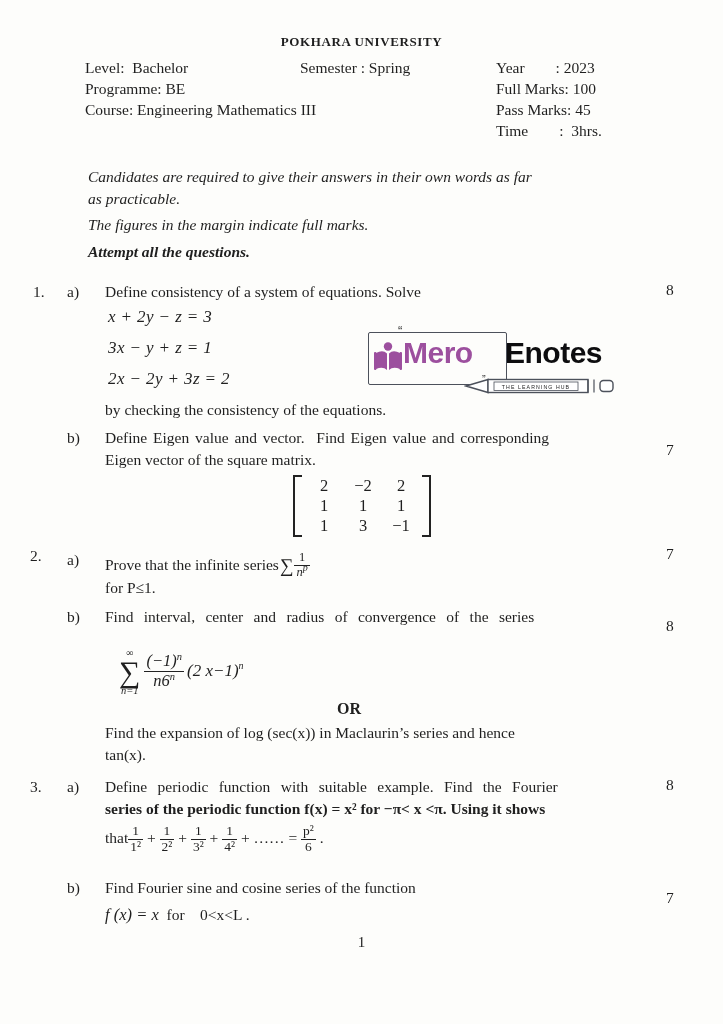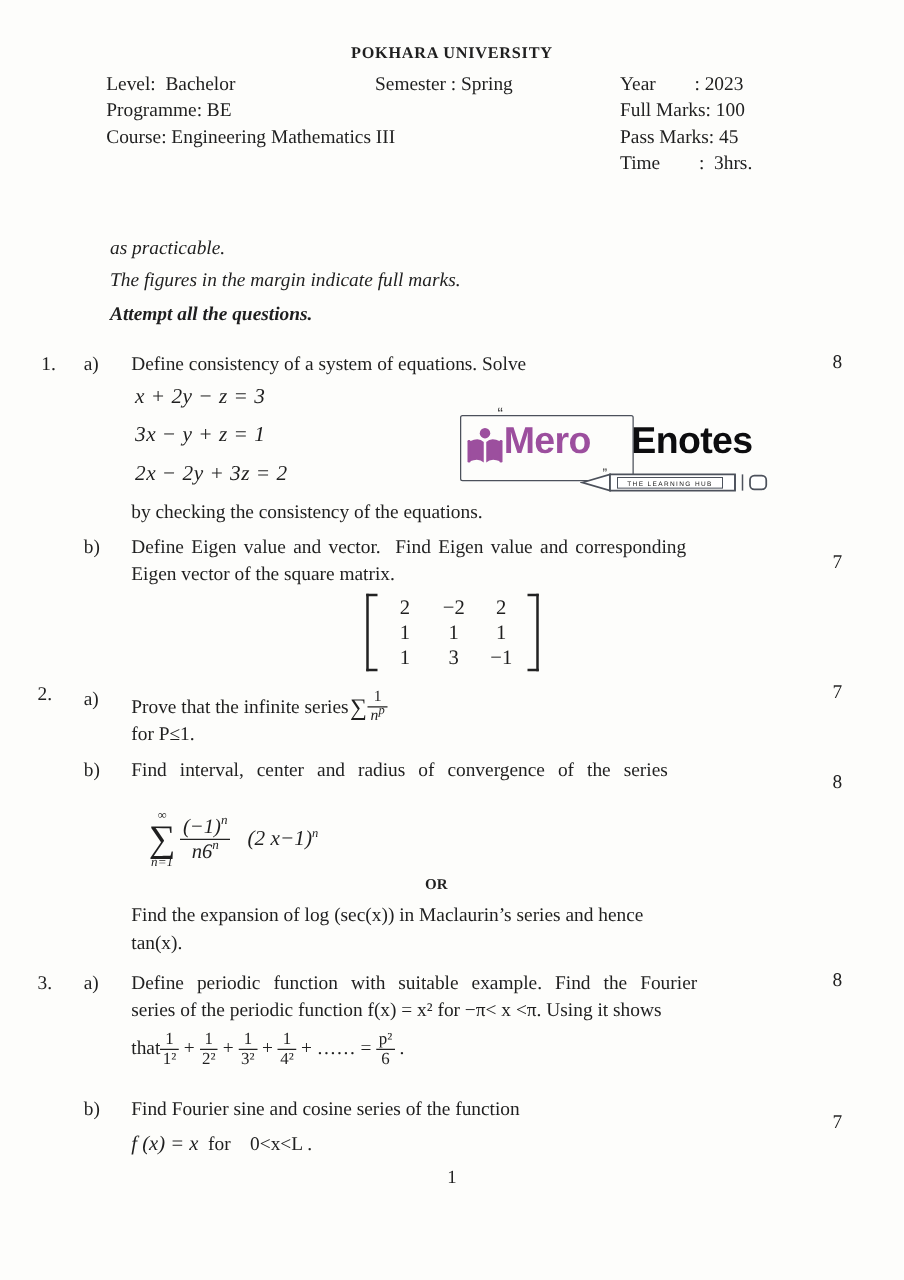--- a/index.html
+++ b/index.html
@@ -57,20 +57,21 @@
   <div class="abs doc-title" style="top:34px;">POKHARA UNIVERSITY</div>
   <div class="abs hinfo" style="left:85px;top:59px;">Level:  Bachelor</div>
   <div class="abs hinfo" style="left:300px;top:59px;">Semester : Spring</div>
   <div class="abs hinfo" style="left:496px;top:59px;">Year        : 2023</div>
   <div class="abs hinfo" style="left:85px;top:80px;">Programme: BE</div>
   <div class="abs hinfo" style="left:496px;top:80px;">Full Marks: 100</div>
   <div class="abs hinfo" style="left:85px;top:101px;">Course: Engineering Mathematics III</div>
   <div class="abs hinfo" style="left:496px;top:101px;">Pass Marks: 45</div>
   <div class="abs hinfo" style="left:496px;top:122px;">Time        :  3hrs.</div>
 
+  <div class="abs instr" style="left:88px;top:168px;">Candidates are required to give their answers in their own words as far</div>
   <div class="abs instr" style="left:88px;top:190px;">as practicable.</div>
   <div class="abs instr" style="left:88px;top:216px;">The figures in the margin indicate full marks.</div>
   <div class="abs instr binstr" style="left:88px;top:243px;">Attempt all the questions.</div>
 
   <div class="abs qnum" style="left:33px;top:283px;">1.</div>
   <div class="abs qletter" style="left:67px;top:283px;">a)</div>
   <div class="abs qtext" style="left:105px;top:283px;">Define consistency of a system of equations. Solve</div>
   <div class="abs marks" style="left:666px;top:281px;">8</div>
 
   <div class="abs eq" style="left:108px;top:307px;">x + 2y − z = 3</div>
@@ -128,32 +129,32 @@
   <div class="abs qletter" style="left:67px;top:551px;">a)</div>
   <div class="abs qtext" style="left:105px;top:551px;"><span>Prove that the infinite series</span><span class="inlinesum">∑</span><span class="frac smallfrac"><span class="fn">1</span><span class="fd"><span class="it">n</span><sup class="it">p</sup></span></span></div>
   <div class="abs marks" style="left:666px;top:545px;">7</div>
   <div class="abs qtext" style="left:105px;top:579px;">for P≤1.</div>
 
   <div class="abs qletter" style="left:67px;top:608px;">b)</div>
   <div class="abs qtext spread" style="left:105px;top:608px;">Find interval, center and radius of convergence of the series</div>
   <div class="abs marks" style="left:666px;top:617px;">8</div>
 
   <div class="abs" style="left:103px;top:630px;font-size:16px;">
-    <span class="sumblk"><span class="su">∞</span><span class="ss">∑</span><span class="sl">n=1</span></span><span class="frac bigfrac"><span class="fn"><span>(−1)</span><sup>n</sup></span><span class="fd"><span>n6</span><sup>n</sup></span></span><span class="it" style="font-size:17px;margin-left:14px;"><span>(2 x−1)</span><sup>n</sup></span>
+    <span class="sumblk"><span class="su">∞</span><span class="ss">∑</span><span class="sl">n=1</span></span><span class="frac bigfrac"><span class="fn"><span>(−1)</span><sup>n</sup></span><span class="fd"><span>n6</span><sup>n</sup></span></span><span class="it" style="font-size:17px;margin-left:3px;"><span>(2 x−1)</span><sup>n</sup></span>
   </div>
 
-  <div class="abs" style="left:0;top:700px;width:698px;text-align:center;font-weight:bold;font-size:12px;">OR</div>
+  <div class="abs" style="left:0;top:700px;width:698px;text-align:center;font-weight:bold;font-size:16px;">OR</div>
   <div class="abs qtext" style="left:105px;top:724px;">Find the expansion of log (sec(x)) in Maclaurin’s series and hence</div>
   <div class="abs qtext" style="left:105px;top:746px;">tan(x).</div>
 
   <div class="abs qnum" style="left:30px;top:778px;">3.</div>
   <div class="abs qletter" style="left:67px;top:778px;">a)</div>
   <div class="abs qtext spread" style="left:105px;top:778px;">Define periodic function with suitable example. Find the Fourier</div>
   <div class="abs marks" style="left:666px;top:776px;">8</div>
-  <div class="abs qtext" style="left:105px;top:800px;">series of the periodic function f(x) = x² for −π&lt; x &lt;π. Using it shows</div>
+  <div class="abs qtext" style="left:105px;top:800px;font-weight:bold;">series of the periodic function f(x) = x² for −π&lt; x &lt;π. Using it shows</div>
 
   <div class="abs qtext" style="left:105px;top:824px;"><span>that</span><span class="frac mfrac"><span class="fn">1</span><span class="fd">1²</span></span> <span>+</span> <span class="frac mfrac"><span class="fn">1</span><span class="fd">2²</span></span> <span>+</span> <span class="frac mfrac"><span class="fn">1</span><span class="fd">3²</span></span> <span>+</span> <span class="frac mfrac"><span class="fn">1</span><span class="fd">4²</span></span> <span>+ ……</span> <span>=</span> <span class="frac mfrac"><span class="fn">p²</span><span class="fd">6</span></span> <span>.</span></div>
 
   <div class="abs qletter" style="left:67px;top:879px;">b)</div>
   <div class="abs qtext" style="left:105px;top:879px;">Find Fourier sine and cosine series of the function</div>
   <div class="abs marks" style="left:666px;top:889px;">7</div>
   <div class="abs qtext" style="left:105px;top:905px;"><span class="it" style="font-size:16.5px;">f (x) = x</span><span>  for    0&lt;x&lt;L .</span></div>
 
   <div class="abs pagefoot" style="top:934px;">1</div>
 

